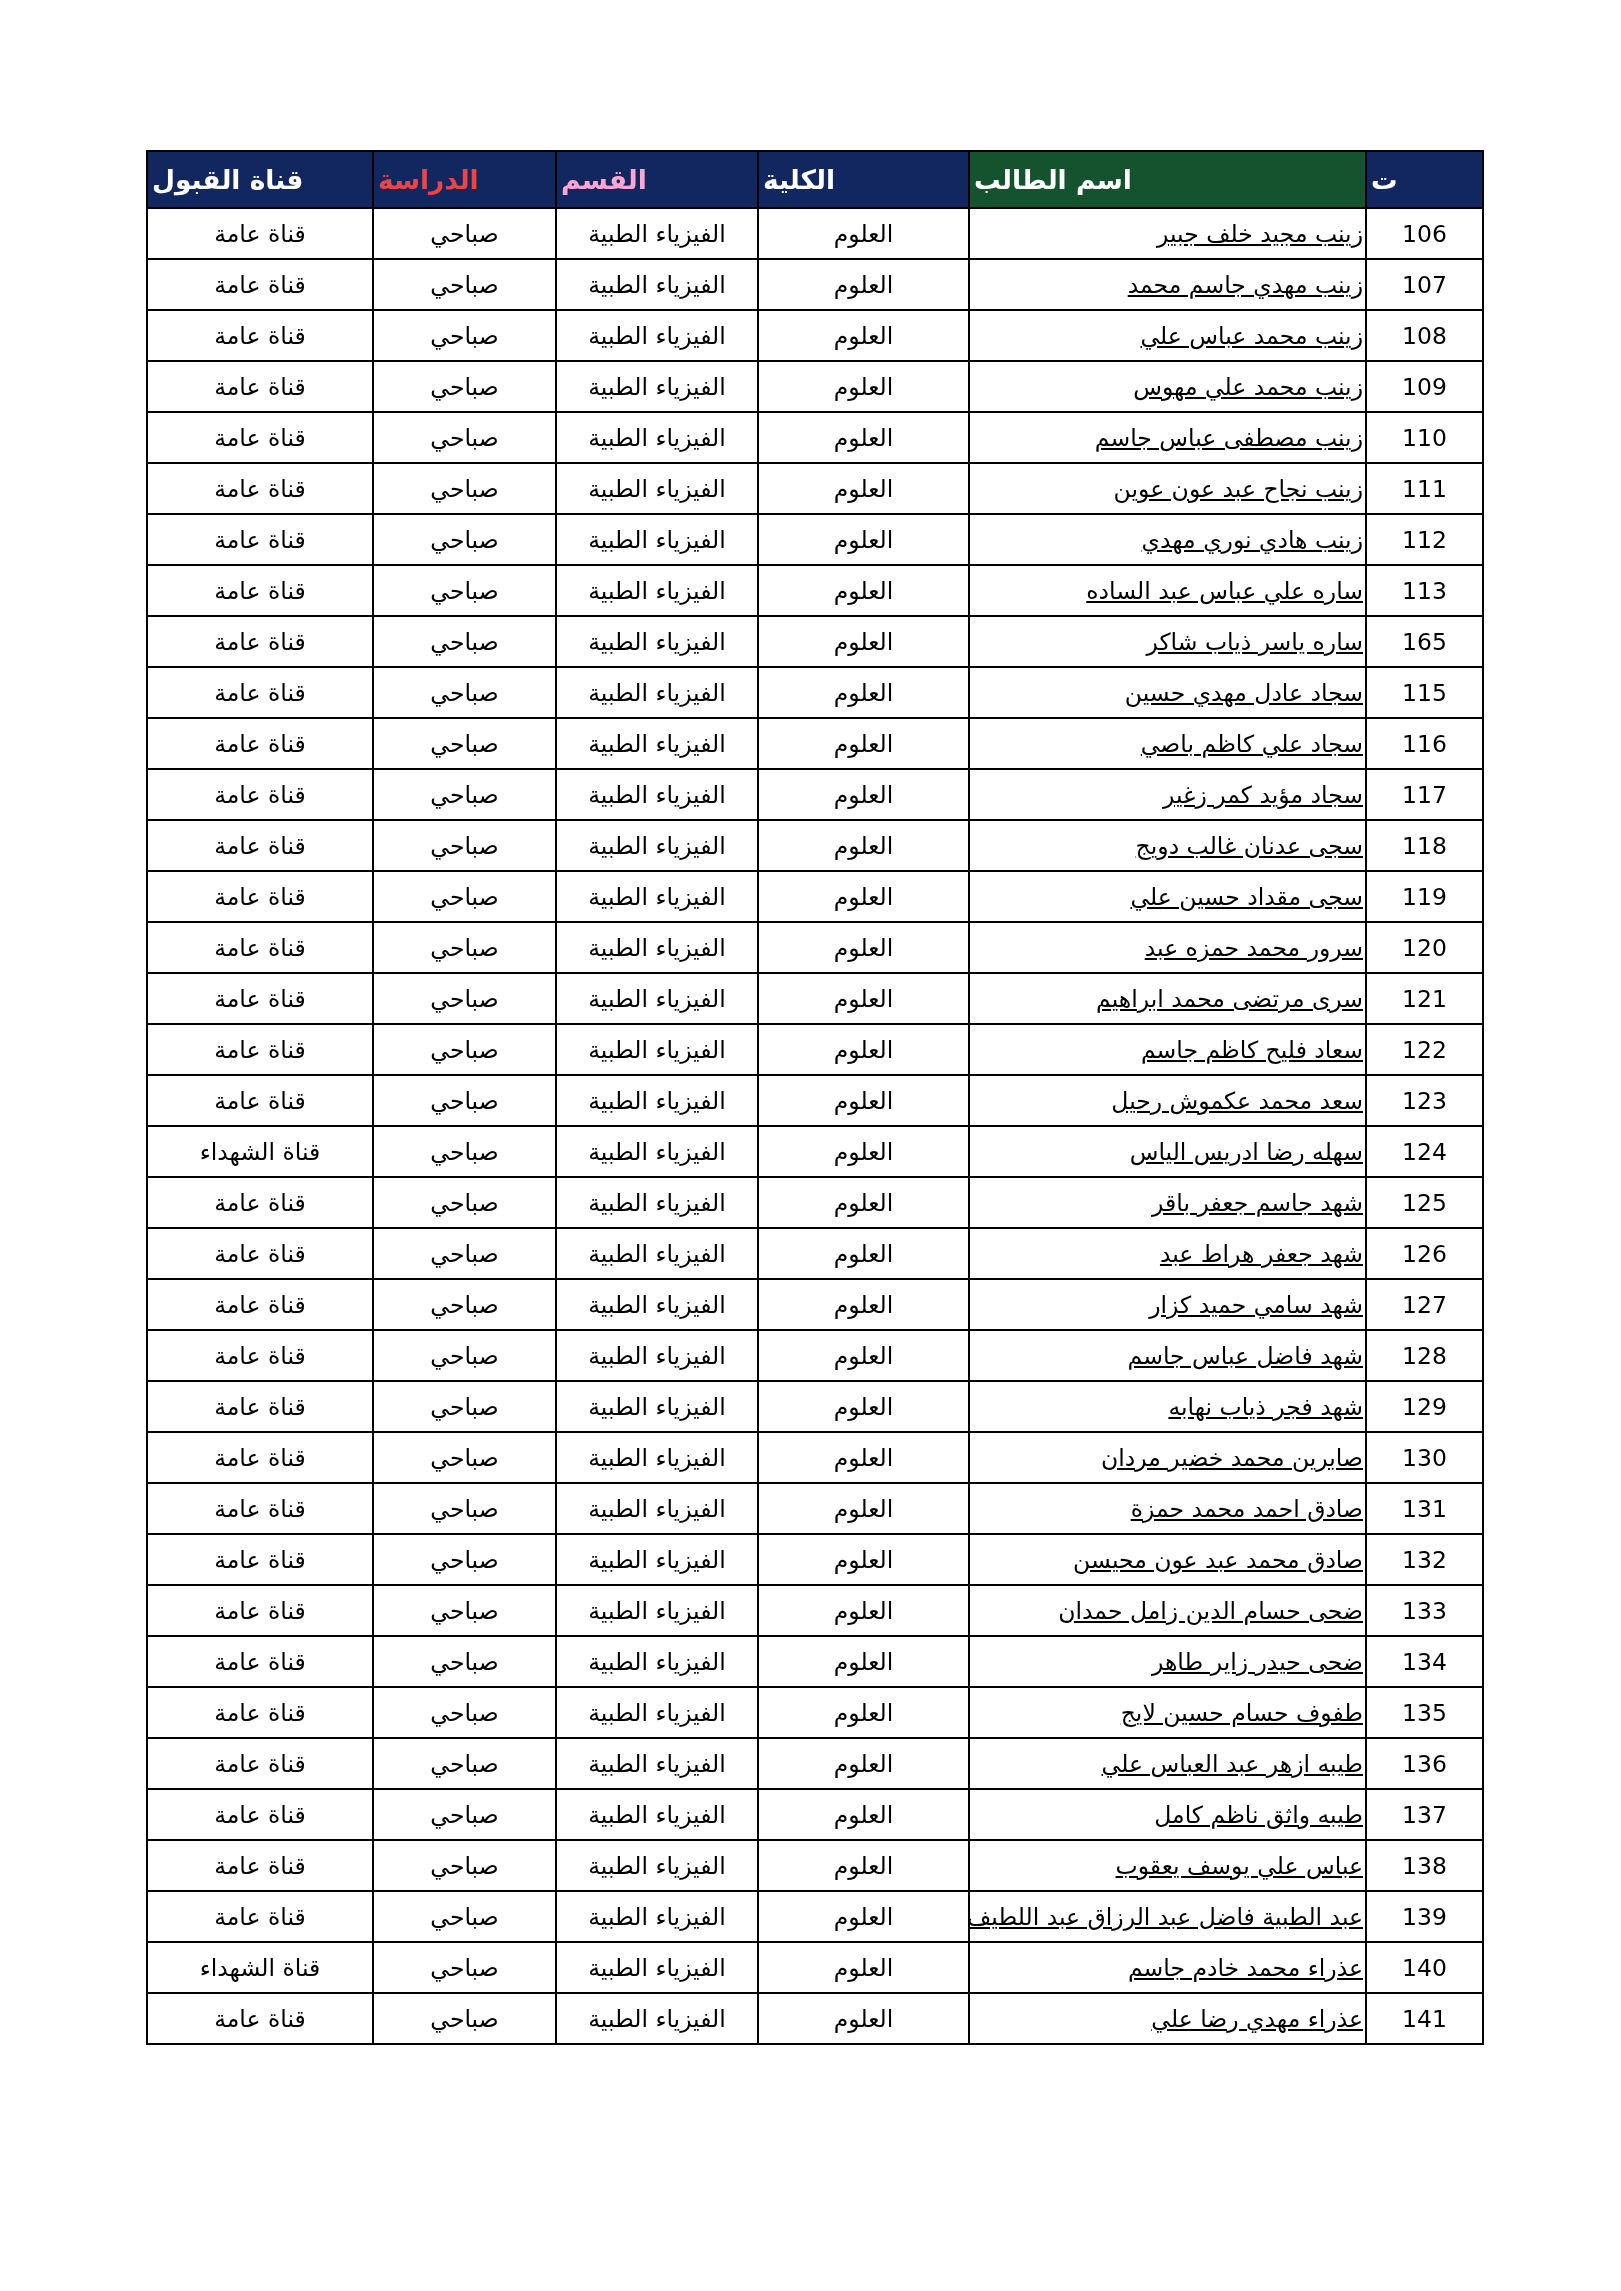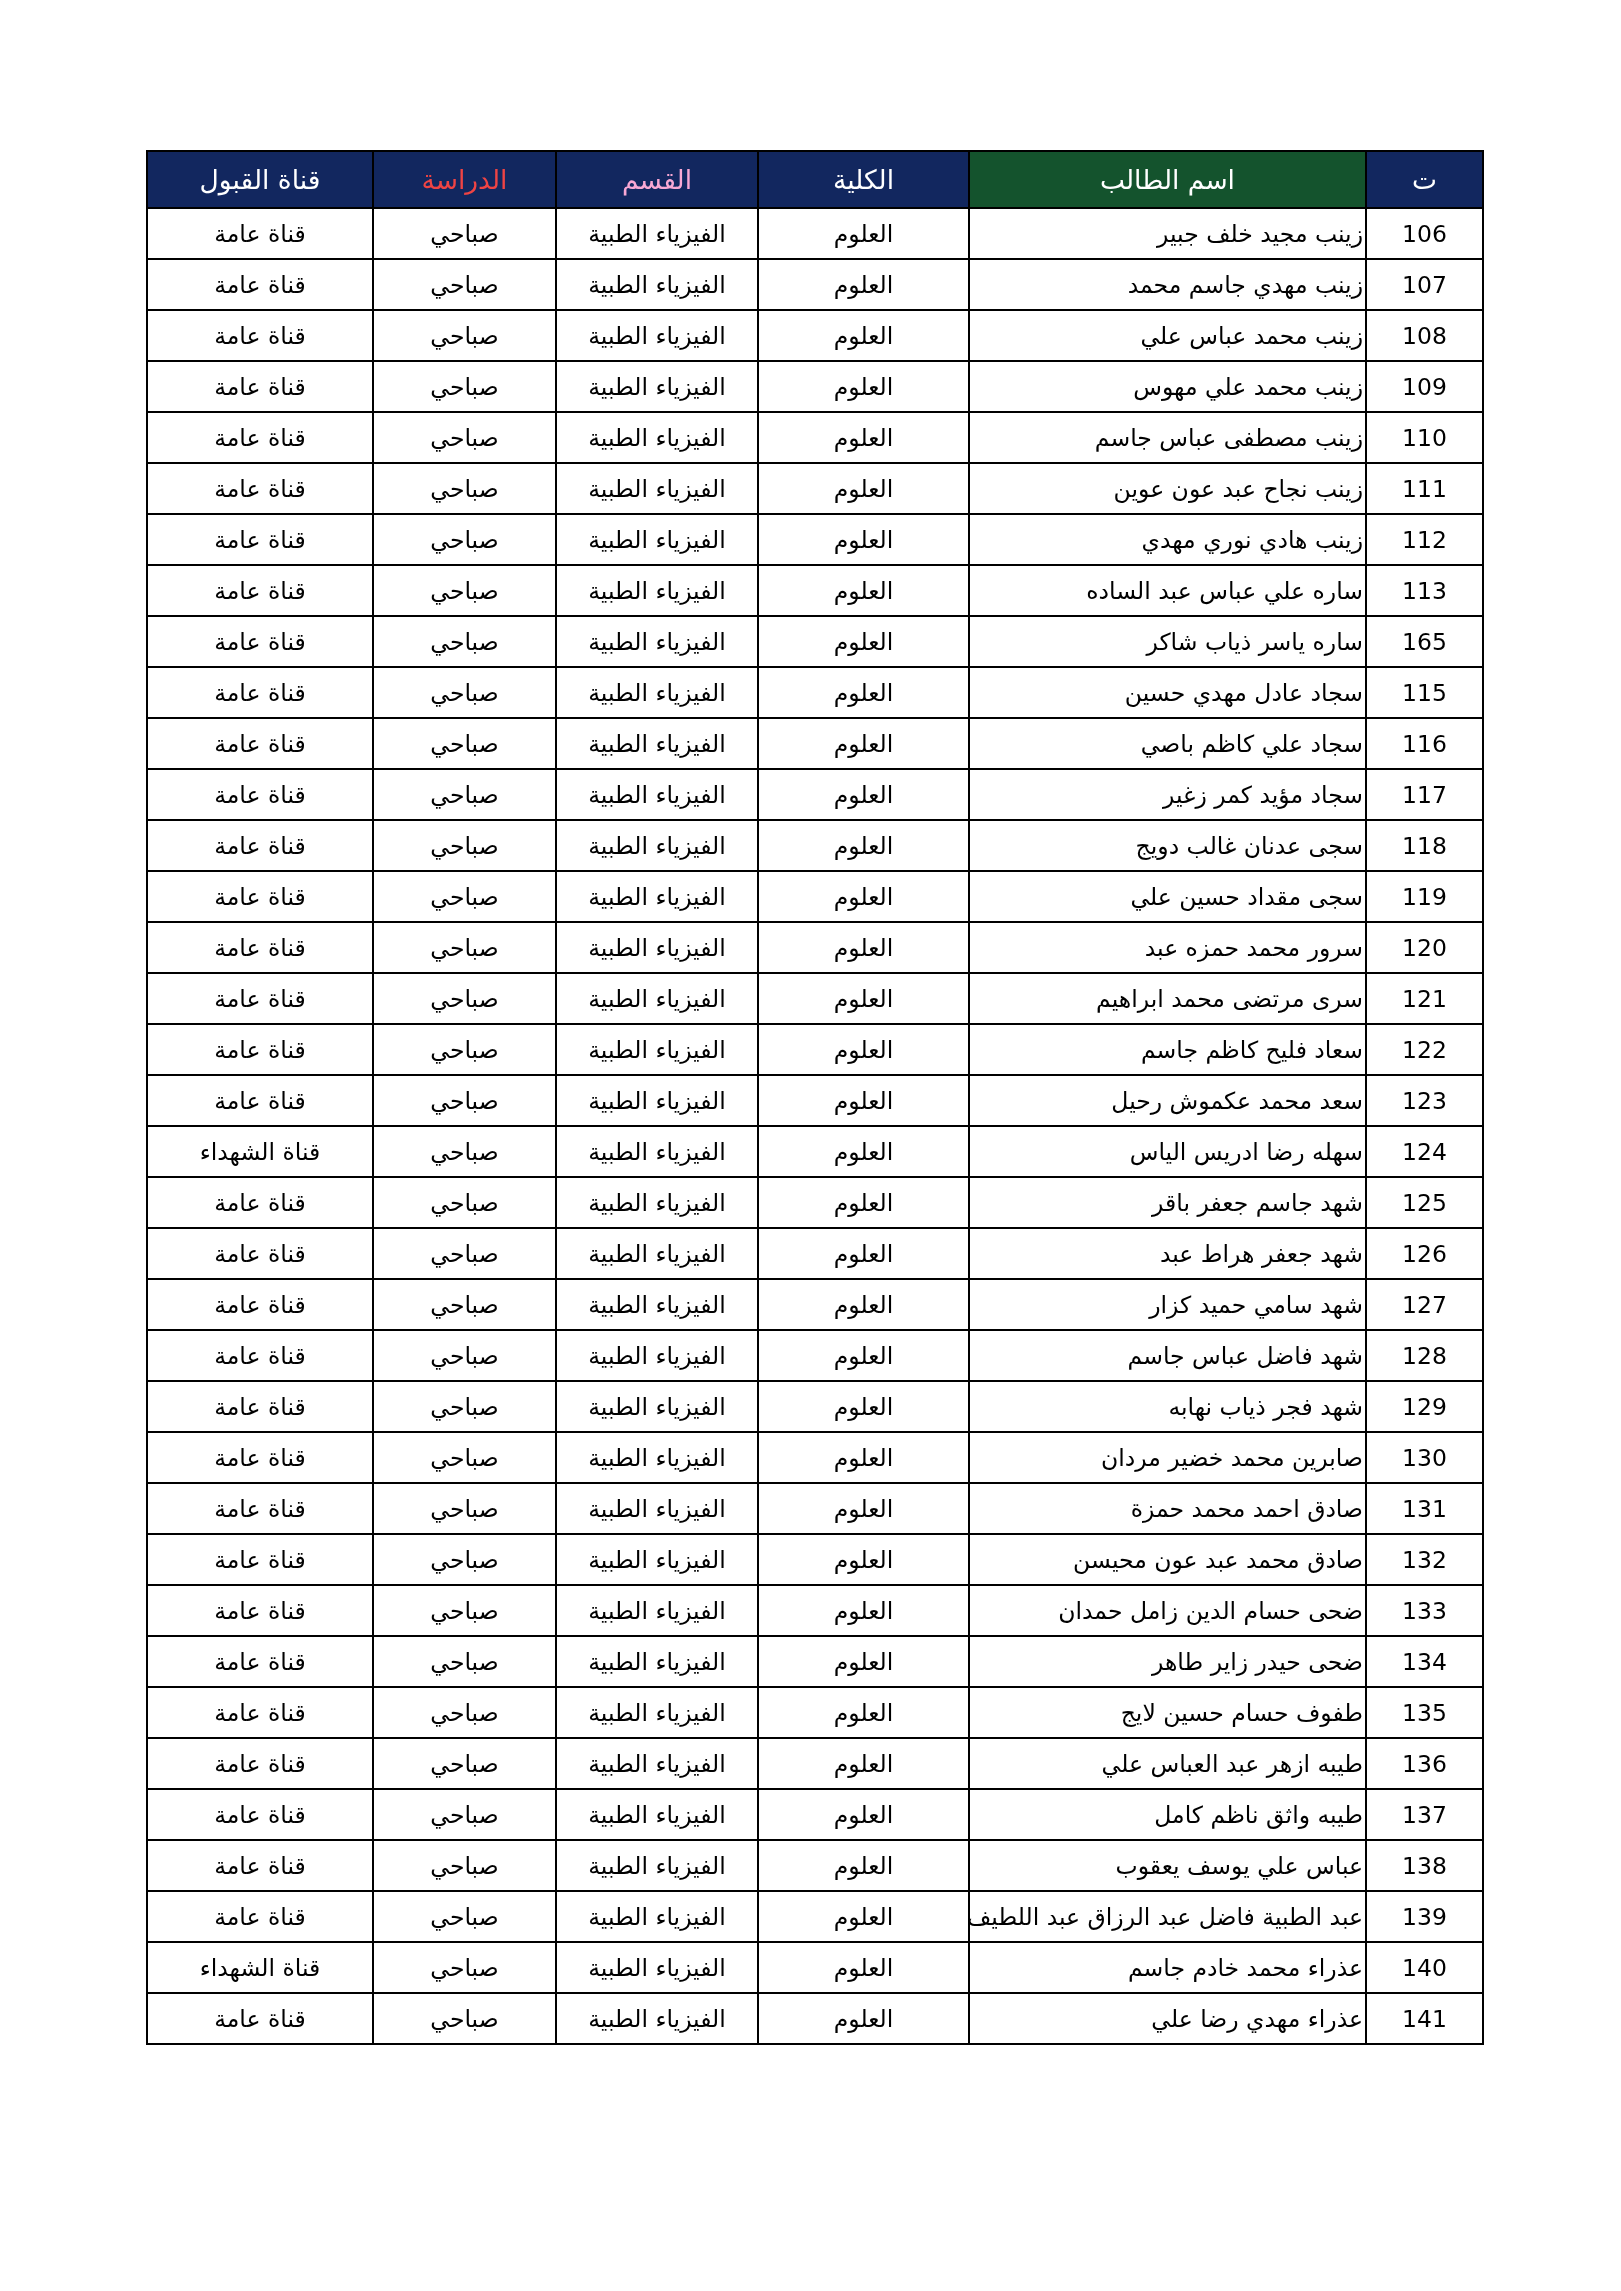--- a/index.html
+++ b/index.html
@@ -23,42 +23,43 @@
     border-collapse: collapse;
     table-layout: fixed;
     direction: rtl;
     width: 1336px;
     background: #ffffff;
   }
   table.students th {
     border: 2.9px solid #000000;
     height: 55px;
     font-size: 26.5px;
-    font-weight: normal;
-    text-align: center;
+    font-weight: bold;
+    text-align: left;
     vertical-align: middle;
     padding: 0 3.9px;
     white-space: nowrap;
     overflow: hidden;
   }
   table.students td {
     border: 2.9px solid #000000;
     height: 49px;
     font-size: 23.5px;
     font-weight: normal;
     text-align: center;
     vertical-align: middle;
     padding: 0;
     white-space: nowrap;
     overflow: hidden;
   }
   table.students td.col-name {
     text-align: right;
     padding-right: 2px;
     padding-left: 0;
+    text-decoration: underline;
   }
   
   col.c-num     { width: 117px; }
   col.c-name    { width: 397px; }
   col.c-college { width: 211px; }
   col.c-dept    { width: 202px; }
   col.c-study   { width: 183px; }
   col.c-channel { width: 226px; }
 </style>
 <style>table.students td { color: #000000; border-color: #000000; }</style></head>

